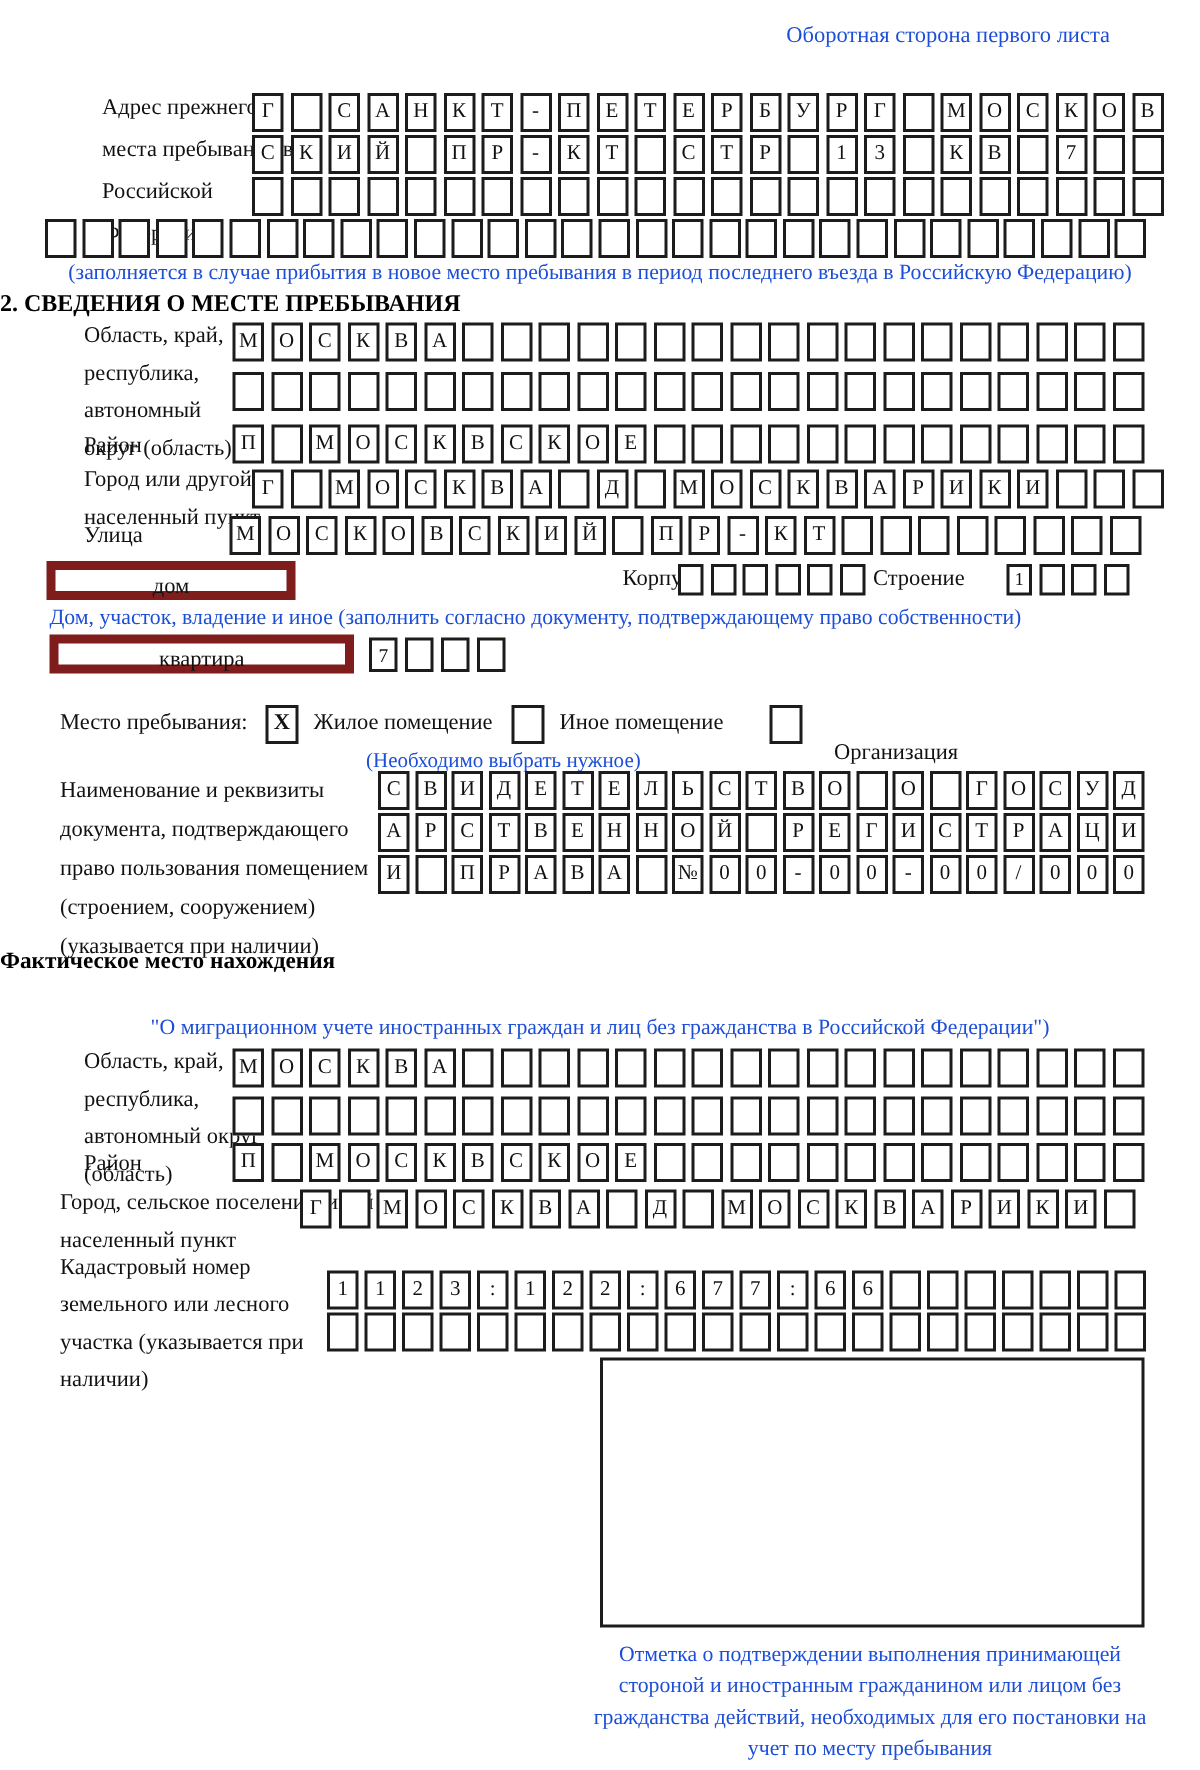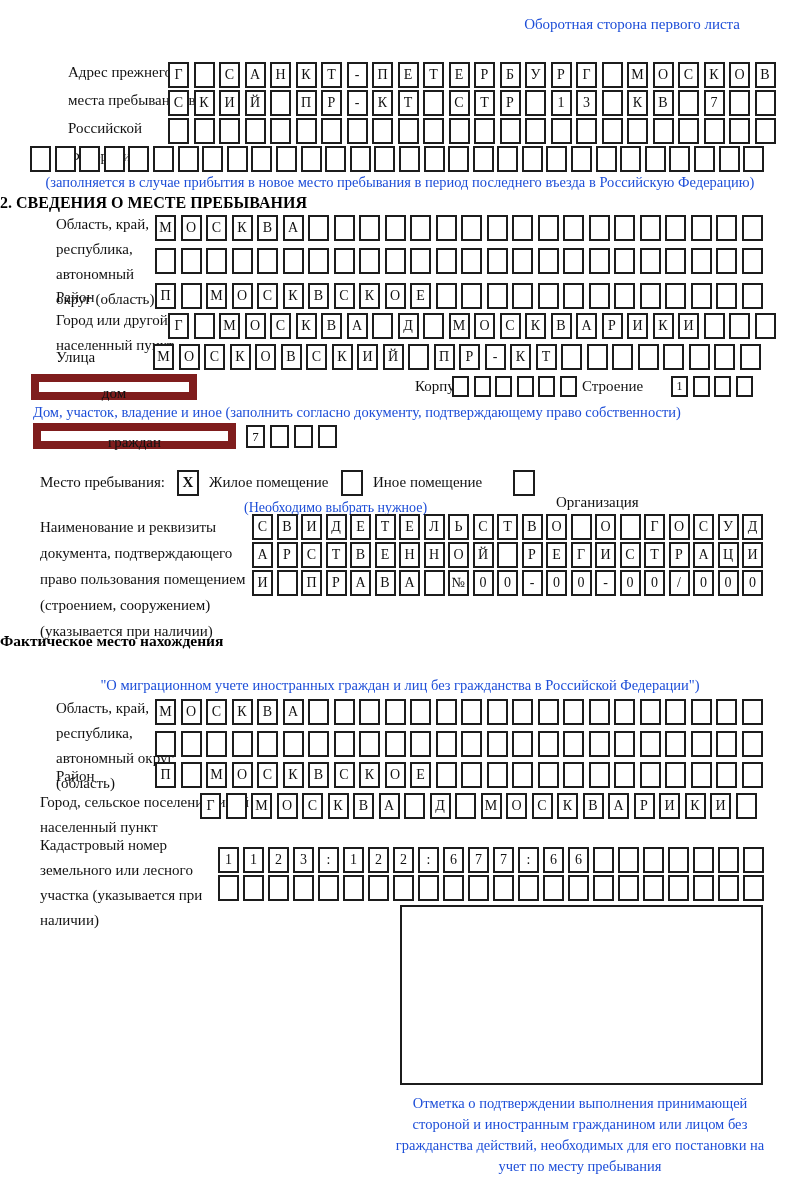--- a/index.html
+++ b/index.html
@@ -17,21 +17,21 @@
     display:inline-block;box-sizing:border-box;vertical-align:top;
     width:21px;height:26px;border:2px solid #1c1c1c;margin-right:4.5px;
     text-align:center;font-size:14px;line-height:22px;background:#fff;color:#111;
   }
   .tight .cell{margin-right:3.6px;}
   .g21 .cell{margin-right:3.5px;}
   .k22 .cell{margin-right:4px;}
   .small .cell{width:17px;height:21px;margin-right:4.5px;font-size:12px;line-height:17px;}
   .med .cell{width:19px;height:23px;margin-right:5px;font-size:13px;line-height:19px;}
   .fieldbox{
-    position:absolute;box-sizing:border-box;border:8px solid #7f1d1d;height:26px;
+    position:absolute;box-sizing:border-box;border:6px solid #7f1d1d;height:26px;
     text-align:center;font-size:15px;line-height:22px;background:#fff;
   }
   .checkbox{
     position:absolute;box-sizing:border-box;border:2px solid #1c1c1c;width:22px;height:26px;
     text-align:center;font-size:15px;line-height:21px;font-weight:bold;background:#fff;
   }
   .inlinelabel{position:absolute;font-size:15px;color:#111;}
   .stamp{position:absolute;box-sizing:border-box;border:2px solid #1c1c1c;background:#fff;}
 </style>
 </head>
@@ -63,21 +63,21 @@
   <div class="label" style="left:56px;top:345px;">Улица</div>
   <div class="row" style="left:153px;top:344px;"><span class="cell">М</span><span class="cell">О</span><span class="cell">С</span><span class="cell">К</span><span class="cell">О</span><span class="cell">В</span><span class="cell">С</span><span class="cell">К</span><span class="cell">И</span><span class="cell">Й</span><span class="cell"></span><span class="cell">П</span><span class="cell">Р</span><span class="cell">-</span><span class="cell">К</span><span class="cell">Т</span><span class="cell"></span><span class="cell"></span><span class="cell"></span><span class="cell"></span><span class="cell"></span><span class="cell"></span><span class="cell"></span><span class="cell"></span></div>
 
   <div class="fieldbox" style="left:31px;top:374px;width:166px;">дом</div>
   <div class="inlinelabel" style="left:415px;top:378px;">Корпус</div>
   <div class="row small" style="left:452px;top:376px;"><span class="cell"></span><span class="cell"></span><span class="cell"></span><span class="cell"></span><span class="cell"></span><span class="cell"></span></div>
   <div class="inlinelabel" style="left:582px;top:378px;">Строение</div>
   <div class="row small" style="left:671px;top:376px;"><span class="cell">1</span><span class="cell"></span><span class="cell"></span><span class="cell"></span></div>
   <div class="note" style="left:33px;top:404px;">Дом, участок, владение и иное (заполнить согласно документу, подтверждающему право собственности)</div>
 
-  <div class="fieldbox" style="left:33px;top:423px;width:203px;">граждан</div>
+  <div class="fieldbox" style="left:33px;top:423px;width:203px;">квартира</div>
   <div class="row med" style="left:246px;top:425px;"><span class="cell">7</span><span class="cell"></span><span class="cell"></span><span class="cell"></span></div>
 
   <div class="inlinelabel" style="left:40px;top:474px;">Место пребывания:</div>
   <div class="checkbox" style="left:177px;top:470px;">X</div>
   <div class="inlinelabel" style="left:209px;top:474px;">Жилое помещение</div>
   <div class="checkbox" style="left:341px;top:470px;"></div>
   <div class="inlinelabel" style="left:373px;top:474px;">Иное помещение</div>
   <div class="checkbox" style="left:513px;top:470px;"></div>
   <div class="inlinelabel" style="left:556px;top:494px;">Организация</div>
   <div class="note" style="left:244px;top:500px;font-size:14px;font-family:Liberation Serif, serif;">(Необходимо выбрать нужное)</div>

